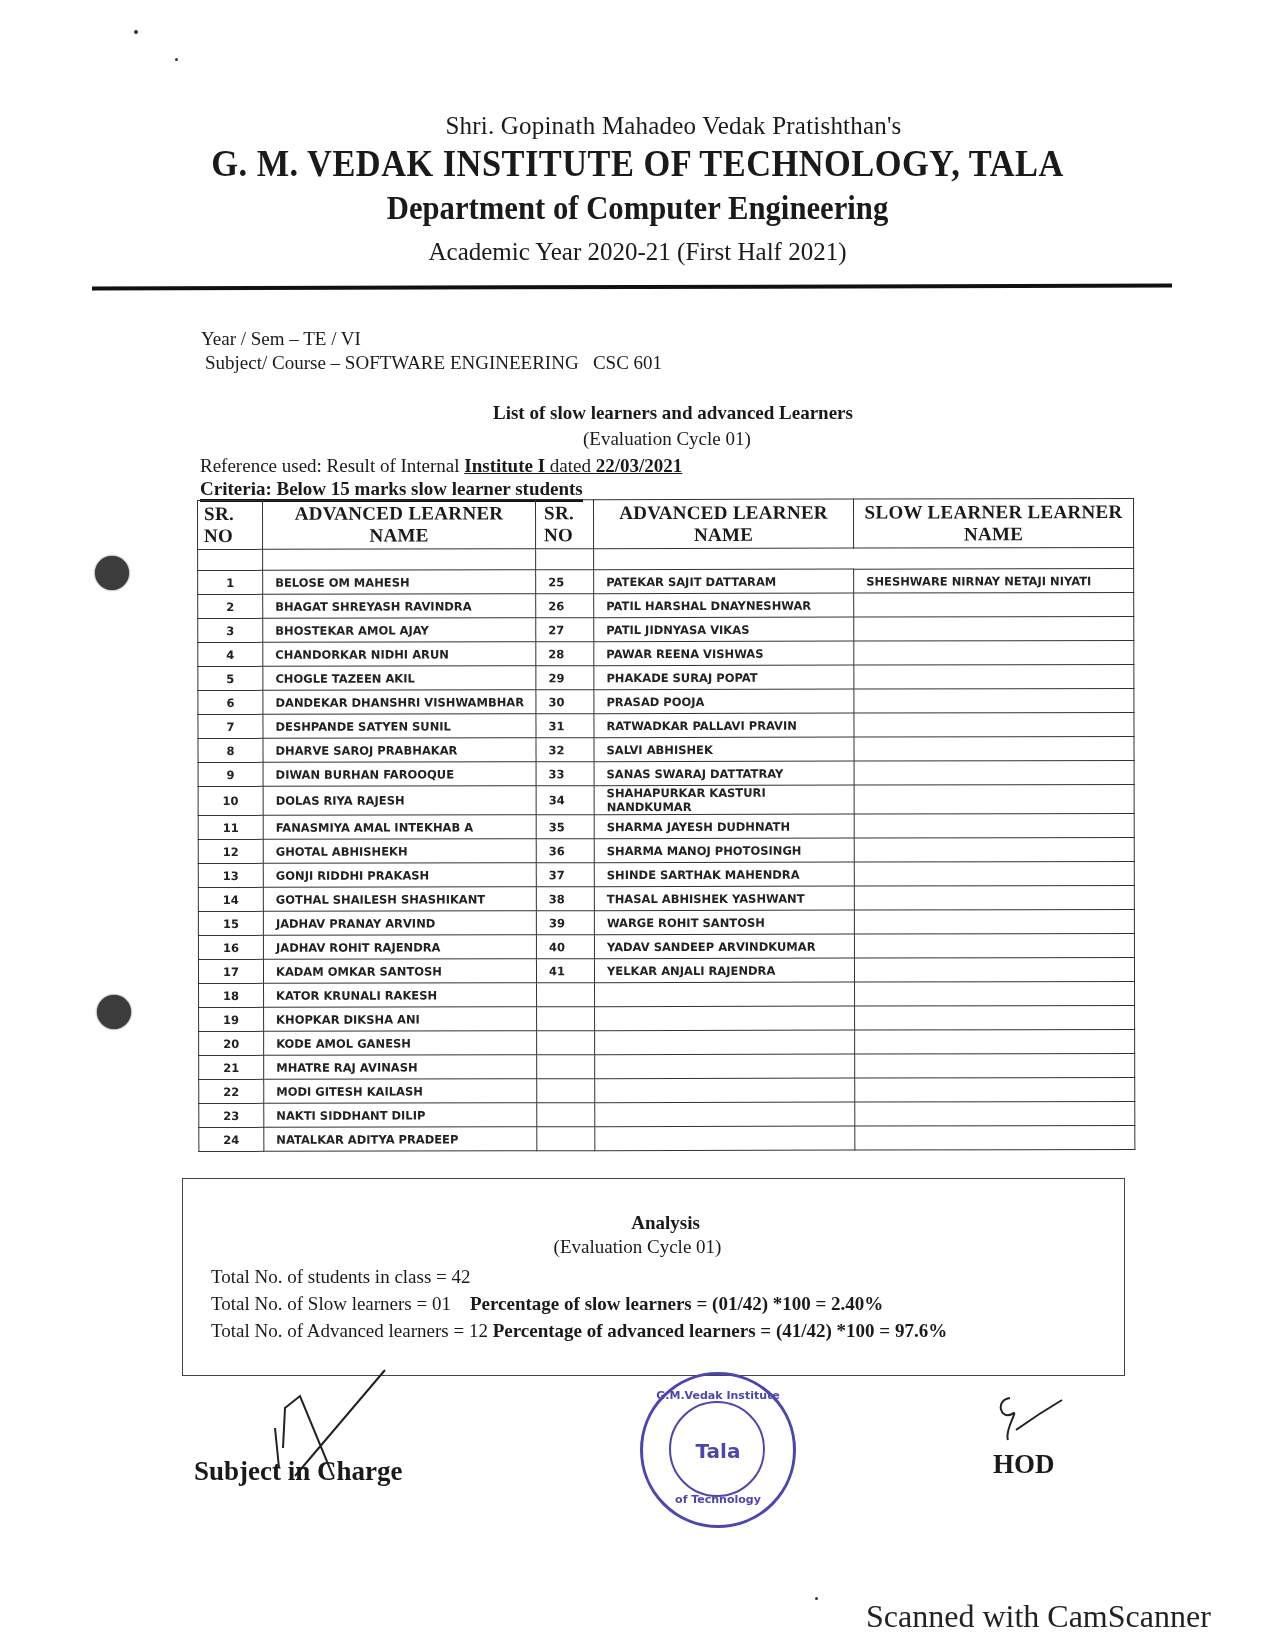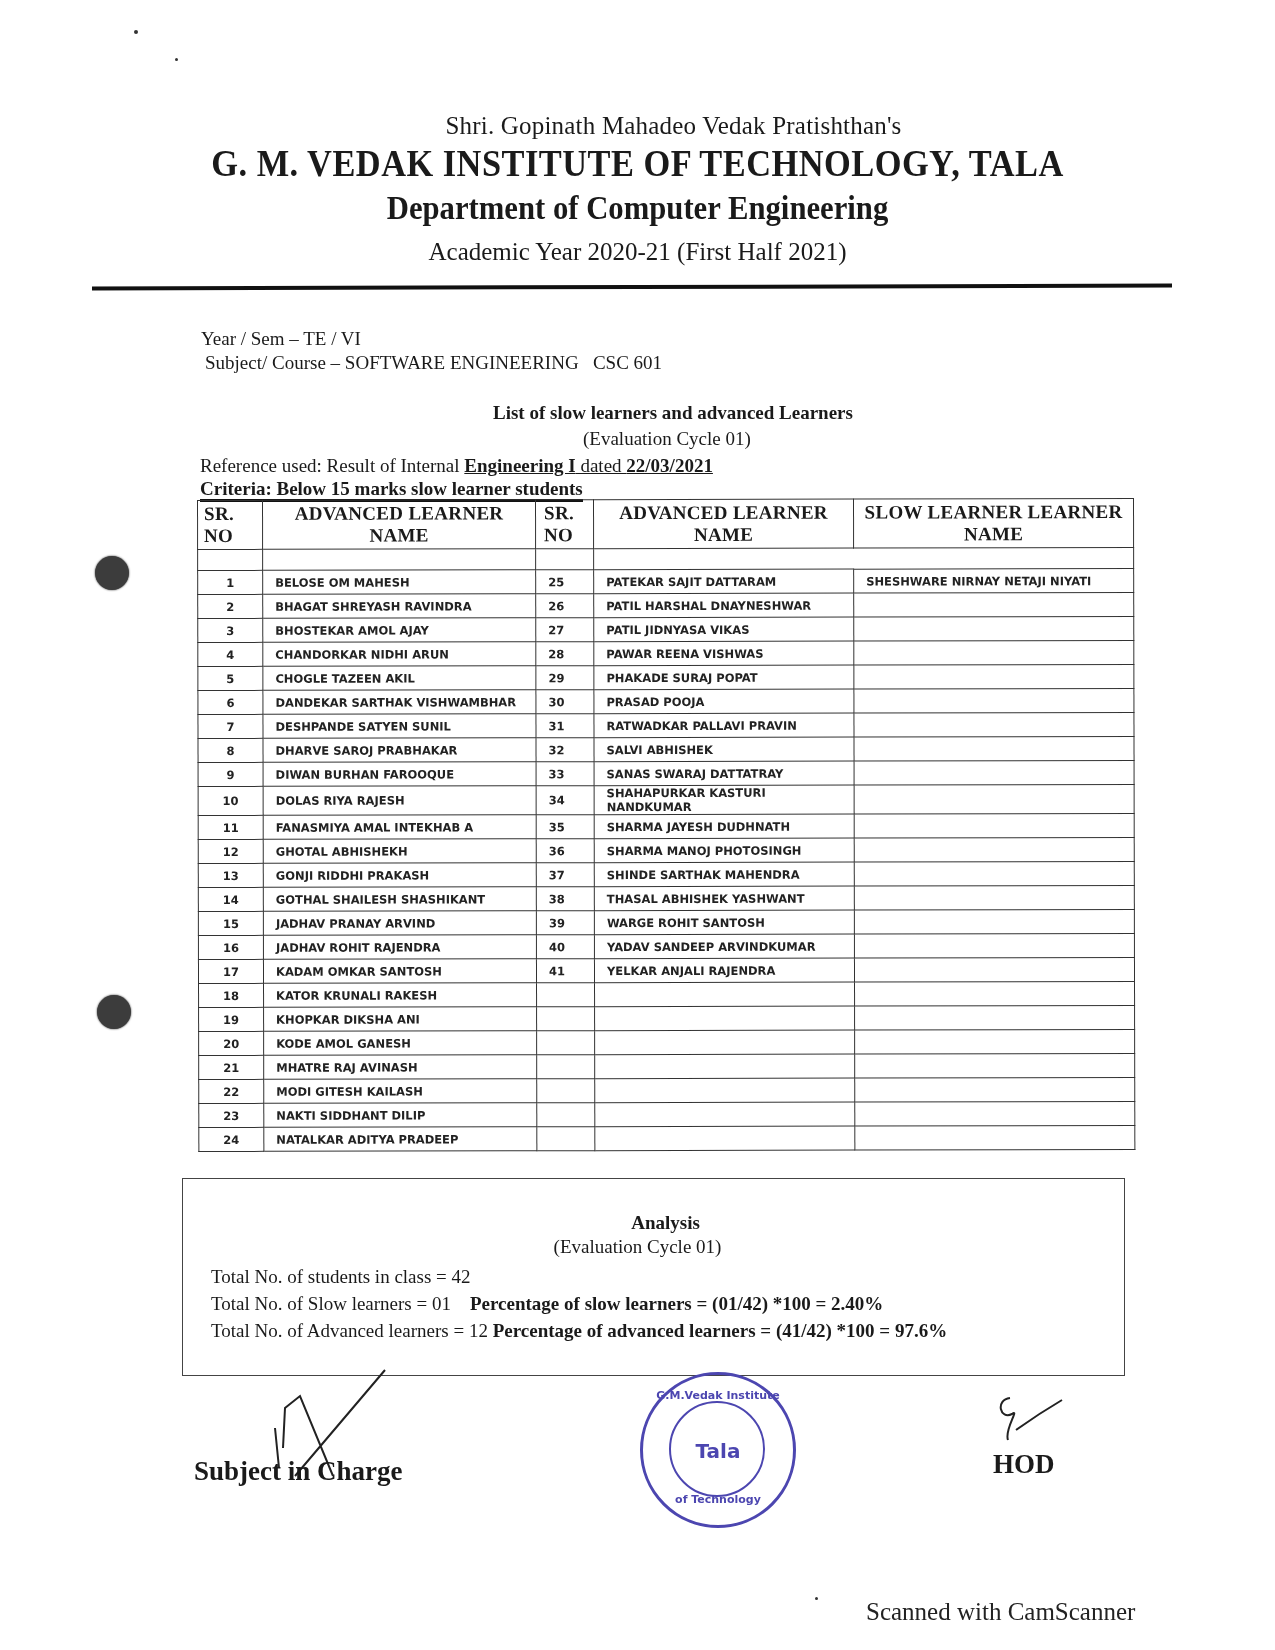--- a/index.html
+++ b/index.html
@@ -27,41 +27,41 @@
   .punch { width:34px; height:34px; border-radius:50%; background:#3c3c3c; box-shadow:0 0 2px #222; }
   .analysis { left:182px; top:1178px; width:941px; height:196px; border:1.5px solid #444; }
   .an-title { top:1212px; left:0; width:1275px; text-align:center; font-size:19px; font-weight:bold;margin-left:28px; }
   .an-sub { top:1236px; left:0; width:1275px; text-align:center; font-size:19px; }
   .an-line { left:211px; font-size:19px; }
   .an-line b { font-weight:bold; }
   .sig-label { font-size:27px; font-weight:bold; }
   .stamp { left:640px; top:1372px; width:150px; height:150px; border-radius:50%; border:3px solid #4c46b0; }
   .stamp-inner { position:absolute; left:26px; top:26px; width:92px; height:92px; border-radius:50%; border:2px solid #4c46b0; }
   .stamp-text { position:absolute; width:150px; text-align:center; color:#4c46b0; font-family:"DejaVu Sans", sans-serif; font-size:11px; font-weight:bold; }
-  .footer { top:1598px; left:866px; font-size:25px; color:#222; }
+  .footer { top:1598px; left:866px; font-size:32px; color:#222; }
   .dot { width:4px; height:4px; background:#333; border-radius:50%; }
 </style>
 </head>
 <body>
 
 <div class="abs dot" style="left:134px;top:30px;"></div>
 <div class="abs dot" style="left:175px;top:58px;width:3px;height:3px;"></div>
 
 <div class="abs center h-trust">Shri. Gopinath Mahadeo Vedak Pratishthan's</div>
 <div class="abs center h-inst">G. M. VEDAK INSTITUTE OF TECHNOLOGY, TALA</div>
 <div class="abs center h-dept">Department of Computer Engineering</div>
 <div class="abs center h-year">Academic Year 2020-21 (First Half 2021)</div>
 <div class="abs rule"></div>
 
 <div class="abs meta" style="top:328px;">Year / Sem – TE / VI</div>
 <div class="abs meta" style="top:352px;left:205px;white-space:pre;">Subject/ Course – SOFTWARE ENGINEERING   CSC 601</div>
 
 <div class="abs list-title">List of slow learners and advanced Learners</div>
 <div class="abs list-sub">(Evaluation Cycle 01)</div>
-<div class="abs ref"><span style="white-space:pre;">Reference used: Result of Internal </span><u>Engineering I</u><u style="white-space:pre;font-weight:normal;"> dated </u><u>22/03/2021</u></div>
+<div class="abs ref"><span style="white-space:pre;">Reference used: Result of Internal </span><u>Institute I</u><u style="white-space:pre;font-weight:normal;"> dated </u><u>22/03/2021</u></div>
 <div class="abs crit">Criteria: Below 15 marks slow learner students</div>
 
 <div class="abs punch" style="left:95px;top:556px;"></div>
 <div class="abs punch" style="left:97px;top:995px;"></div>
 
 <table class="grid">
   <colgroup>
     <col style="width:65px">
       <col style="width:273px">
       <col style="width:58px">
@@ -114,21 +114,21 @@
       </tr>
       <tr>
         <td class="sr">5</td>
         <td class="nm">CHOGLE TAZEEN AKIL</td>
         <td class="nm">29</td>
         <td class="nm">PHAKADE SURAJ POPAT</td>
         <td class="nm"></td>
       </tr>
       <tr>
         <td class="sr">6</td>
-        <td class="nm">DANDEKAR SARTHAK VISHWAMBHAR</td>
+        <td class="nm">DANDEKAR DHANSHRI VISHWAMBHAR</td>
         <td class="nm">30</td>
         <td class="nm">PRASAD POOJA</td>
         <td class="nm"></td>
       </tr>
       <tr>
         <td class="sr">7</td>
         <td class="nm">DESHPANDE SATYEN SUNIL</td>
         <td class="nm">31</td>
         <td class="nm">RATWADKAR PALLAVI PRAVIN</td>
         <td class="nm"></td>

